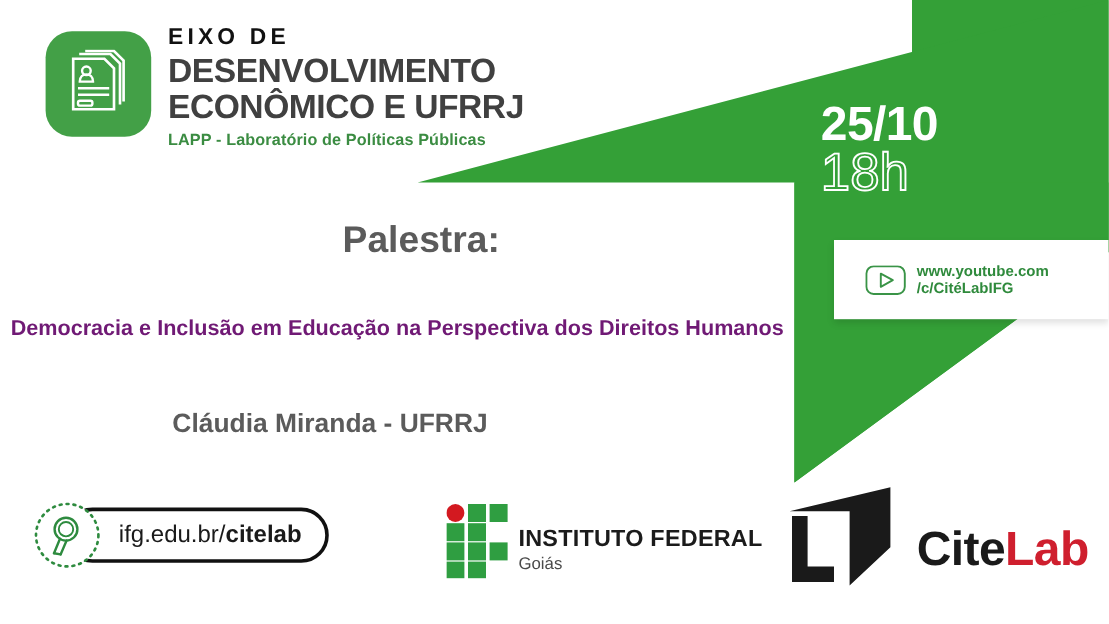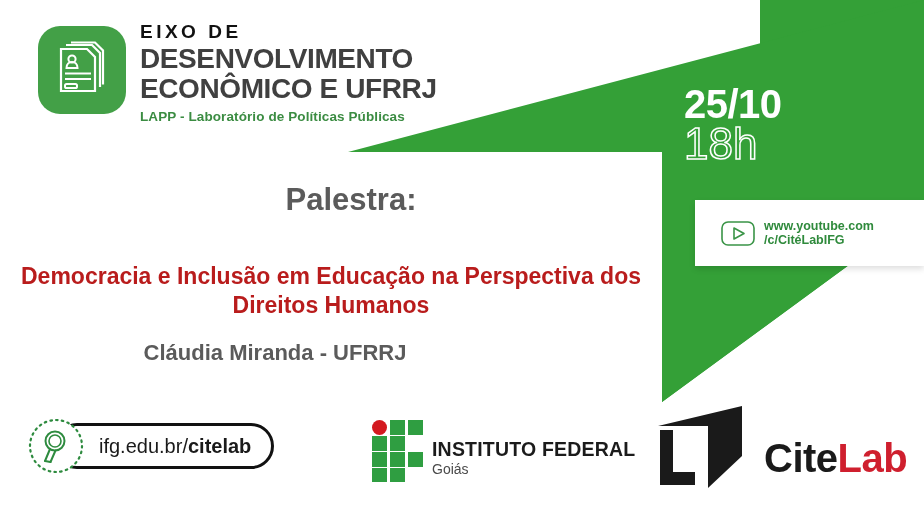--- a/index.html
+++ b/index.html
@@ -143,23 +143,23 @@
     color: #5b5b5b;
     font-family: "Liberation Sans", sans-serif;
     margin-left: 20px;
   }
   .talk-title {
     position: absolute;
     left: 0;
     top: 262px;
     width: 662px;
     text-align: center;
-    font-size: 23px;
-    font-weight: bold;
-    color: #b91c1c;
+    font-size: 18px;
+    font-weight: bold;
+    color: #701a75;
     line-height: 1.25;
     font-family: "Liberation Sans", sans-serif;
   }
   .speaker {
     position: absolute;
     left: 0;
     top: 340px;
     width: 550px;
     text-align: center;
     font-size: 22px;

